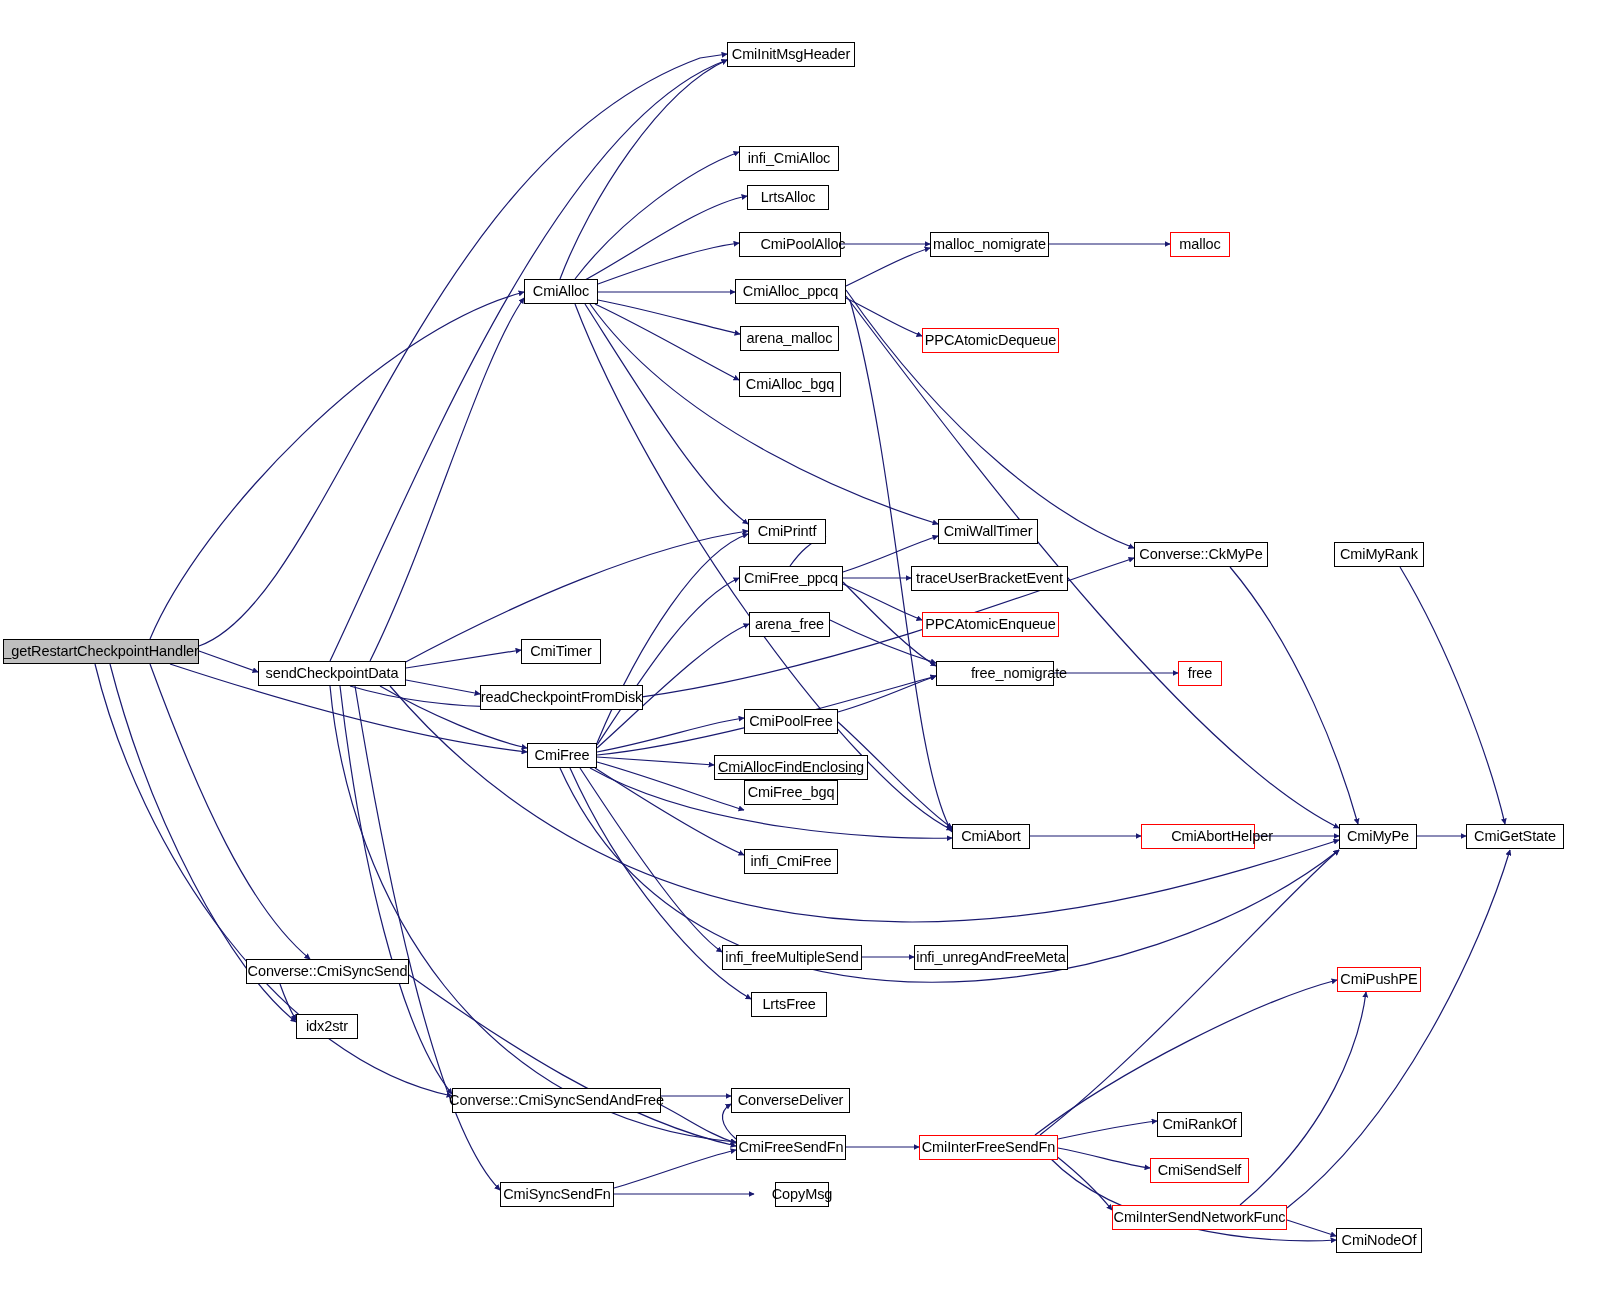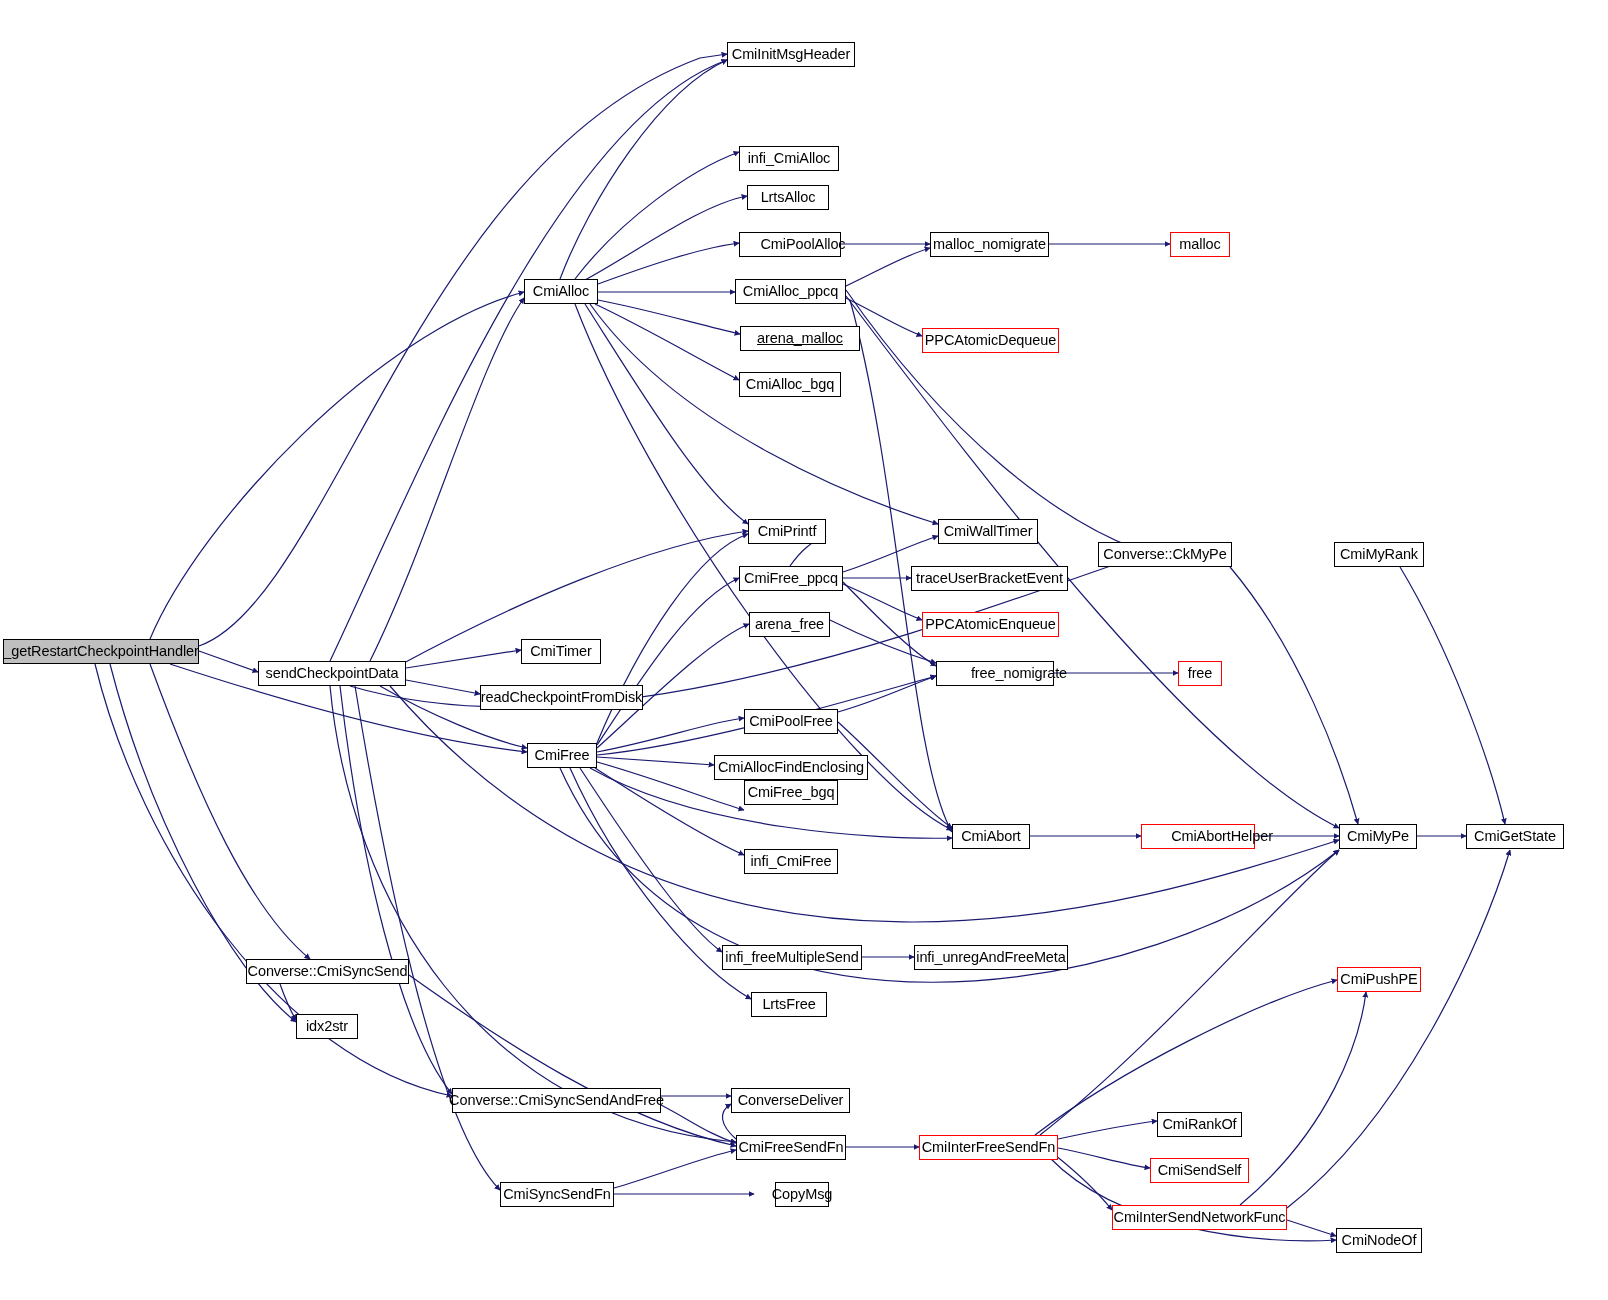--- a/index.html
+++ b/index.html
@@ -138,40 +138,40 @@
   </svg>
   <div id="node-layer">
       <div class="node current" style="left: 3px; top: 639px; width: 196px; height: 25px;">_getRestartCheckpointHandler</div>
       <div class="node" style="left: 258px; top: 661px; width: 148px; height: 25px;">sendCheckpointData</div>
       <div class="node" style="left: 727px; top: 42px; width: 128px; height: 25px;">CmiInitMsgHeader</div>
       <div class="node" style="left: 739px; top: 138px; width: 100px; height: 25px; margin-top: 8px;">infi_CmiAlloc</div>
       <div class="node" style="left: 747px; top: 185px; width: 82px; height: 25px;">LrtsAlloc</div>
       <div class="node" style="left: 739px; top: 232px; width: 102px; height: 25px; padding-left: 26px;">CmiPoolAlloc</div>
       <div class="node" style="left: 524px; top: 279px; width: 74px; height: 25px;">CmiAlloc</div>
       <div class="node" style="left: 735px; top: 279px; width: 111px; height: 25px;">CmiAlloc_ppcq</div>
-      <div class="node" style="left: 740px; top: 326px; width: 120px; height: 25px; text-decoration: underline;">arena_malloc</div>
+      <div class="node" style="left: 740px; top: 326px; width: 99px; height: 25px;">arena_malloc</div>
       <div class="node" style="left: 739px; top: 372px; width: 102px; height: 25px;">CmiAlloc_bgq</div>
       <div class="node" style="left: 930px; top: 232px; width: 119px; height: 25px;">malloc_nomigrate</div>
       <div class="node red" style="left: 1170px; top: 232px; width: 60px; height: 25px;">malloc</div>
       <div class="node red" style="left: 922px; top: 328px; width: 137px; height: 25px;">PPCAtomicDequeue</div>
       <div class="node" style="left: 748px; top: 519px; width: 78px; height: 25px;">CmiPrintf</div>
       <div class="node" style="left: 938px; top: 519px; width: 100px; height: 25px;">CmiWallTimer</div>
-      <div class="node" style="left: 1098px; top: 542px; width: 134px; height: 25px;">Converse::CkMyPe</div>
+      <div class="node" style="left: 1134px; top: 542px; width: 134px; height: 25px;">Converse::CkMyPe</div>
       <div class="node" style="left: 1334px; top: 542px; width: 90px; height: 25px;">CmiMyRank</div>
       <div class="node" style="left: 739px; top: 566px; width: 104px; height: 25px;">CmiFree_ppcq</div>
       <div class="node" style="left: 911px; top: 566px; width: 157px; height: 25px;">traceUserBracketEvent</div>
       <div class="node" style="left: 749px; top: 612px; width: 81px; height: 25px;">arena_free</div>
       <div class="node red" style="left: 922px; top: 612px; width: 137px; height: 25px;">PPCAtomicEnqueue</div>
       <div class="node" style="left: 521px; top: 639px; width: 80px; height: 25px;">CmiTimer</div>
       <div class="node" style="left: 936px; top: 661px; width: 118px; height: 25px; padding-left: 48px;">free_nomigrate</div>
       <div class="node red" style="left: 1178px; top: 661px; width: 44px; height: 25px;">free</div>
       <div class="node" style="left: 480px; top: 685px; width: 163px; height: 25px;">readCheckpointFromDisk</div>
       <div class="node" style="left: 744px; top: 709px; width: 94px; height: 25px;">CmiPoolFree</div>
       <div class="node" style="left: 527px; top: 743px; width: 70px; height: 25px;">CmiFree</div>
-      <div class="node" style="left: 714px; top: 755px; width: 154px; height: 25px;">CmiAllocFindEnclosing</div>
+      <div class="node" style="left: 714px; top: 755px; width: 154px; height: 25px; text-decoration: underline;">CmiAllocFindEnclosing</div>
       <div class="node" style="left: 744px; top: 780px; width: 94px; height: 25px;">CmiFree_bgq</div>
       <div class="node" style="left: 952px; top: 824px; width: 78px; height: 25px;">CmiAbort</div>
       <div class="node red" style="left: 1141px; top: 824px; width: 114px; height: 25px; padding-left: 48px;">CmiAbortHelper</div>
       <div class="node" style="left: 1339px; top: 824px; width: 78px; height: 25px;">CmiMyPe</div>
       <div class="node" style="left: 1466px; top: 824px; width: 98px; height: 25px;">CmiGetState</div>
       <div class="node" style="left: 744px; top: 849px; width: 94px; height: 25px;">infi_CmiFree</div>
       <div class="node" style="left: 722px; top: 945px; width: 140px; height: 25px;">infi_freeMultipleSend</div>
       <div class="node" style="left: 914px; top: 945px; width: 154px; height: 25px;">infi_unregAndFreeMeta</div>
       <div class="node" style="left: 751px; top: 992px; width: 76px; height: 25px;">LrtsFree</div>
       <div class="node" style="left: 246px; top: 959px; width: 163px; height: 25px;">Converse::CmiSyncSend</div>

